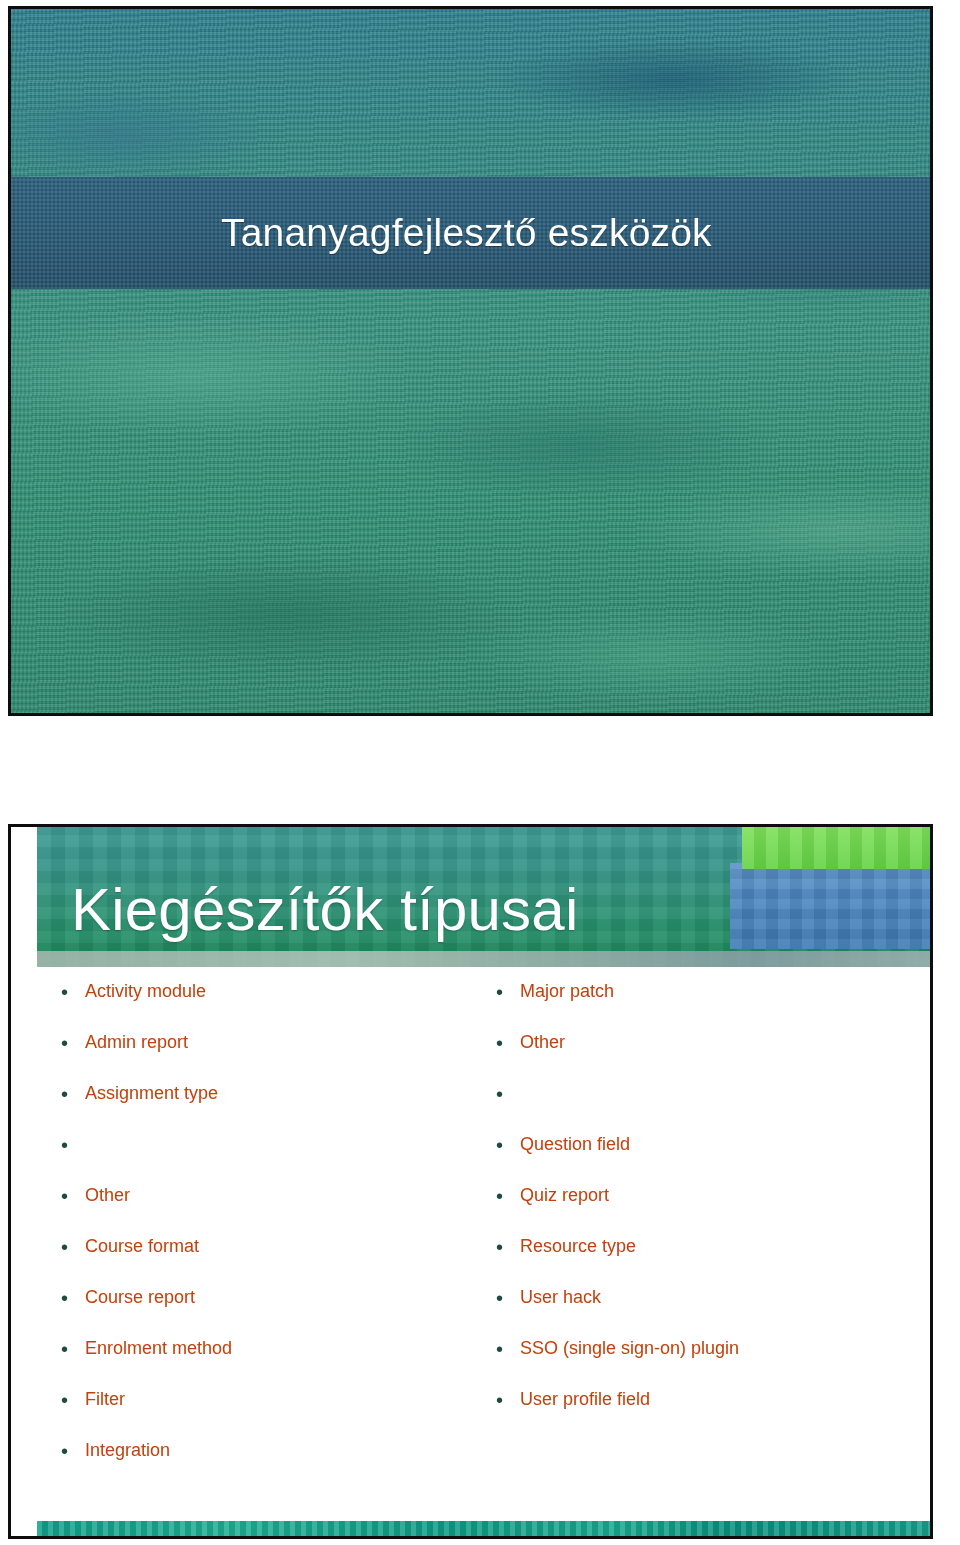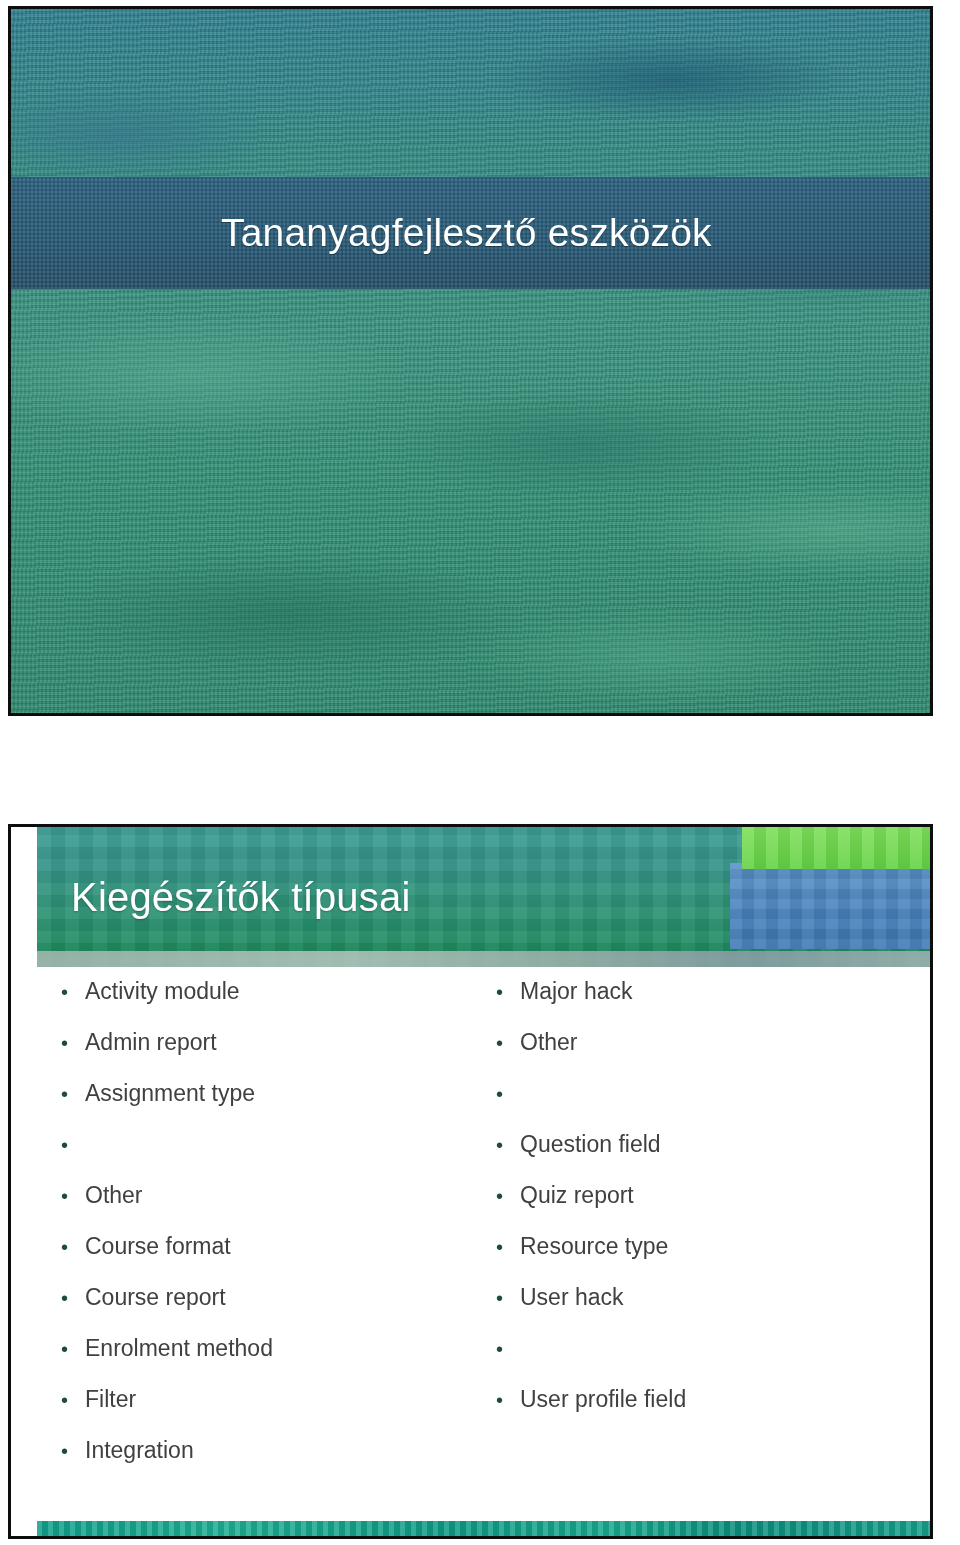--- a/index.html
+++ b/index.html
@@ -150,21 +150,21 @@
     top: 0;
     width: 26px;
     bottom: 0;
     background: #ffffff;
   }
   #types-title {
     position: absolute;
     left: 60px;
     top: 48px;
     color: #ffffff;
-    font-size: 40px;
+    font-size: 60px;
     letter-spacing: .2px;
     white-space: nowrap;
     text-shadow: 0 1px 2px rgba(0,0,0,.25);
     z-index: 4;
   }
 
   #types-body {
     position: absolute;
     left: 0;
     right: 0;
@@ -186,22 +186,22 @@
   .bullet-dot {
     width: 24px;
     flex: 0 0 24px;
     color: #1e4a42;
     font-size: 20px;
     line-height: 26px;
     text-align: left;
     padding-top: 2px;
   }
   .bullet-label {
-    color: #404040;
-    font-size: 23px;
+    color: #c2410c;
+    font-size: 18px;
     line-height: 28px;
     white-space: nowrap;
     text-align: center;
   }
 
   #types-footer {
     position: absolute;
     left: 26px;
     right: 0;
     bottom: 0;
@@ -284,21 +284,21 @@
         </div>
         <div class="bullet-row">
           <span class="bullet-dot">•</span>
           <span class="bullet-label">Integration</span>
         </div>
       </div>
 
       <div class="bullet-col" id="col-right">
         <div class="bullet-row">
           <span class="bullet-dot">•</span>
-          <span class="bullet-label">Major hack</span>
+          <span class="bullet-label">Major patch</span>
         </div>
         <div class="bullet-row">
           <span class="bullet-dot">•</span>
           <span class="bullet-label">Other</span>
         </div>
         <div class="bullet-row">
           <span class="bullet-dot">•</span>
         </div>
         <div class="bullet-row">
           <span class="bullet-dot">•</span>
@@ -311,20 +311,21 @@
         <div class="bullet-row">
           <span class="bullet-dot">•</span>
           <span class="bullet-label">Resource type</span>
         </div>
         <div class="bullet-row">
           <span class="bullet-dot">•</span>
           <span class="bullet-label">User hack</span>
         </div>
         <div class="bullet-row">
           <span class="bullet-dot">•</span>
+          <span class="bullet-label">SSO (single sign-on) plugin</span>
         </div>
         <div class="bullet-row">
           <span class="bullet-dot">•</span>
           <span class="bullet-label">User profile field</span>
         </div>
       </div>
 
     </div>
 
     <div id="types-footer"></div>

